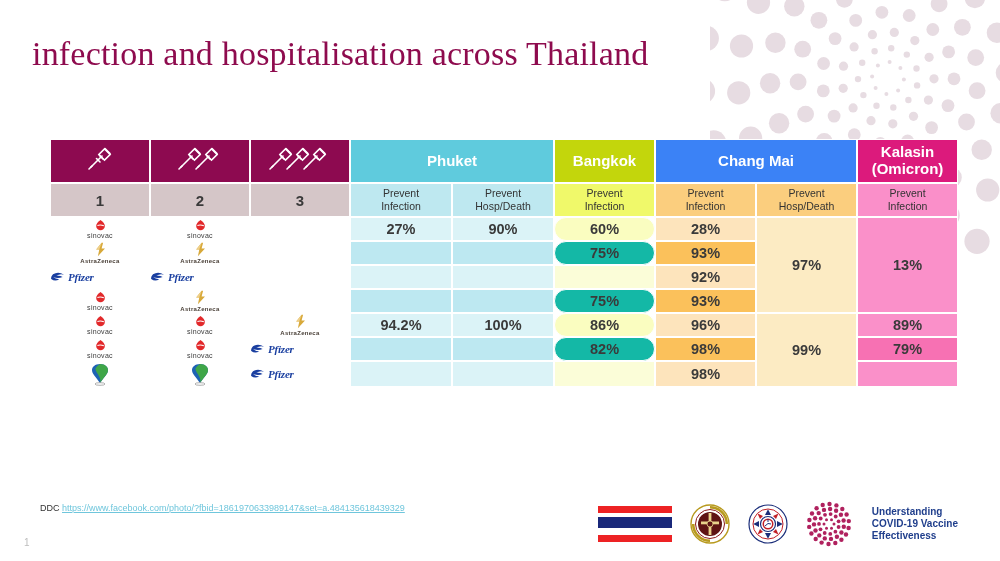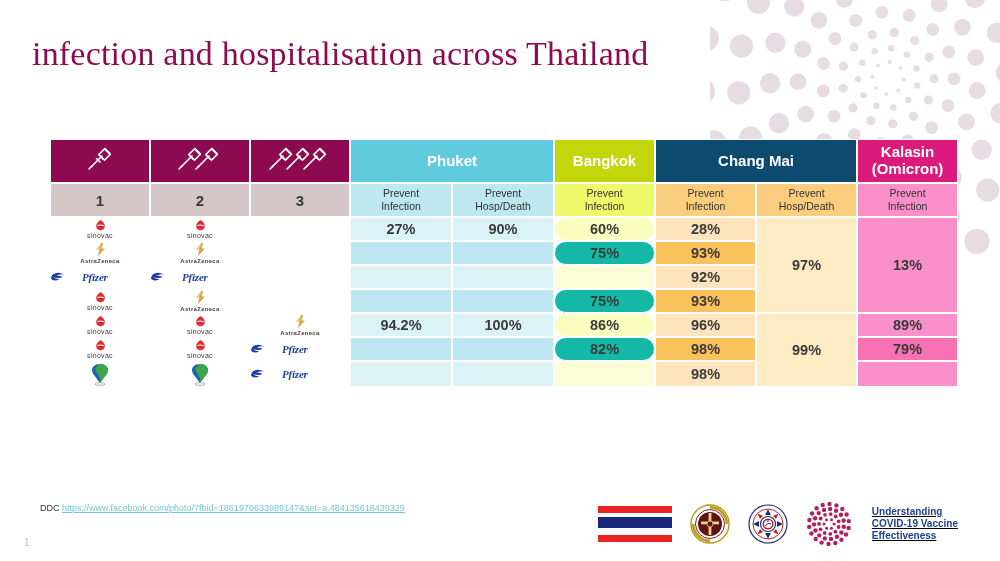--- a/index.html
+++ b/index.html
@@ -56,21 +56,21 @@
   }
   .hdr-region {
     height: 44px;
     font-size: 15px;
     font-weight: bold;
     color: #ffffff;
     line-height: 1.12;
   }
   .hdr-phuket   { background: #5FCBDD; }
   .hdr-bangkok  { background: #C3D60C; }
-  .hdr-chiang   { background: #0c4a6e; }
+  .hdr-chiang   { background: #3b82f6; }
   .hdr-kalasin  { background: #DC1A7C; }
 
   
   .sub-num {
     background: #D5C6C8;
     height: 34px;
     font-size: 15px;
     font-weight: bold;
     color: #3a3a3a;
   }
@@ -130,21 +130,21 @@
   }
   .logo-txt.az { font-size: 6px; font-weight: bold; color: #4a4038; }
   .pfizer-txt {
     font-family: "Liberation Serif", serif;
     font-style: italic;
     font-weight: bold;
     font-size: 11px;
     color: #1A3FA0;
     letter-spacing: -.2px;
   }
-  .pfizer-row { display: flex; align-items: center; gap: 16px; }
+  .pfizer-row { display: flex; align-items: center; gap: 2px; }
 
   
   #footer-src {
     position: absolute;
     left: 40px; top: 503px;
     font-size: 9px;
     color: #333;
     z-index: 3;
     white-space: nowrap;
   }
@@ -160,21 +160,20 @@
     z-index: 3;
   }
   #footer-logos {
     position: absolute;
     right: 42px; top: 498px;
     height: 52px;
     display: flex;
     align-items: center;
     gap: 18px;
     z-index: 3;
-    text-decoration: underline;
   }
   .seal { width: 40px; height: 40px; }
   #ucve-text {
     font-size: 10px;
     font-weight: bold;
     color: #1F3E8C;
     line-height: 1.22;
     margin-left: 2px;
   }
 </style>

